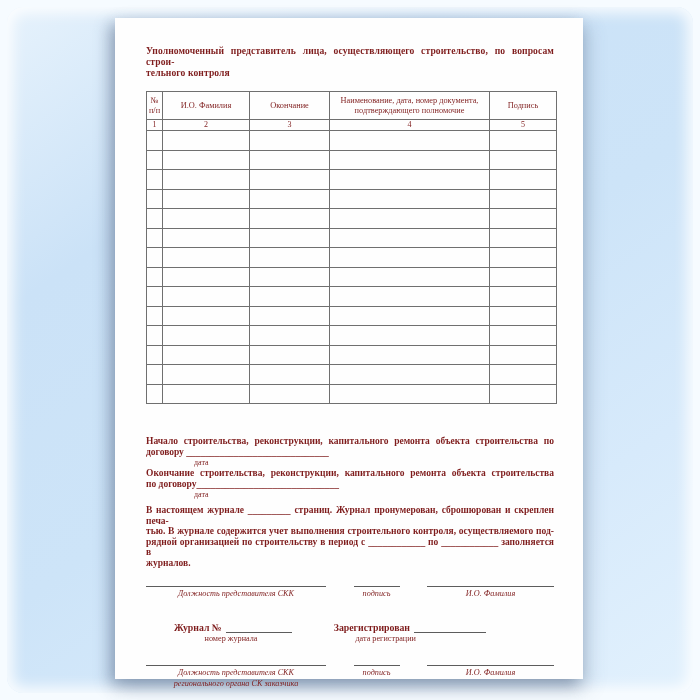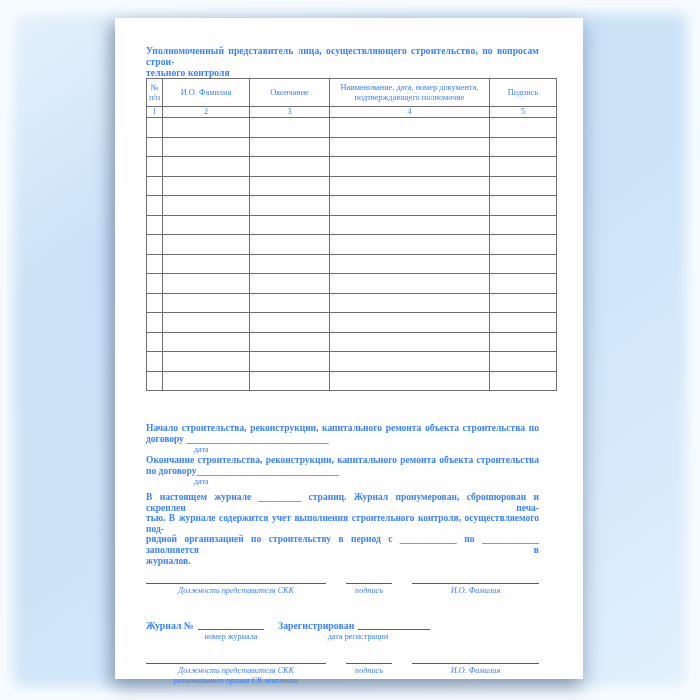--- a/index.html
+++ b/index.html
@@ -2,44 +2,44 @@
 <html><head>
 <meta charset="utf-8">
 <style>
   html,body{margin:0;padding:0;width:700px;height:700px;overflow:hidden;
     background:#f6fbff;font-family:"Liberation Serif","DejaVu Serif",serif;}
   .bg-blue{position:absolute;inset:7px;border-radius:16px;
     background:linear-gradient(145deg,#e6f2fc 0%,#cbe2f7 26%,#cde4f8 52%,#d7eafb 76%,#e2f1fd 100%);
     box-shadow:inset 0 0 14px 6px rgba(255,255,255,0.85);}
   .page{position:absolute;left:115px;top:18px;width:468px;height:661px;background:#fefefe;
     box-shadow:-6px 6px 14px rgba(80,100,130,0.45),4px 8px 18px rgba(80,100,130,0.3);
-    box-sizing:border-box;padding:27px 44px 0 31px;color:#3b82f6;}
+    box-sizing:border-box;padding:27px 29px 0 31px;color:#7f1d1d;}
   .jlines > div{text-align:justify;text-align-last:justify;}
   .jlines > div:last-child{text-align-last:left;}
   .title{font-weight:bold;font-size:9.6px;line-height:11px;letter-spacing:0.1px;}
-  table.main{border-collapse:collapse;table-layout:fixed;width:410px;height:313px;}
+  table.main{border-collapse:collapse;table-layout:fixed;width:410px;height:313px;margin-top:13px;}
   table.main th,table.main td{border:1px solid #6f6f6f;padding:0 1px;overflow:hidden;}
   table.main th{font-weight:normal;font-size:8.3px;line-height:9.6px;text-align:center;vertical-align:middle;}
   tr.hdr{height:28px;}
   tr.nums{height:11px;}
   tr.nums td{font-size:8px;line-height:8px;text-align:center;vertical-align:middle;}
   tr.blank-row{height:19px;}
   .para{font-weight:bold;font-size:9.5px;line-height:11px;margin:0;}
   .p-start{margin-top:32px;}
   .cap{font-size:8px;line-height:9px;font-weight:normal;}
   .cap-date{margin-left:48px;width:80px;margin-top:0px;margin-bottom:1px;}
   .jpar{margin-top:6px;font-weight:bold;font-size:9.5px;line-height:10.6px;}
   .sig-row{display:flex;justify-content:space-between;margin-top:17px;}
   .sig-col{box-sizing:border-box;}
   .sig-line{border-top:1px solid #5c5c5c;height:1px;}
   .sig-cap{font-style:italic;font-size:8.2px;line-height:9.5px;text-align:center;padding-top:1px;}
   .w-pos{width:180px;} .w-sign{width:46px;} .w-name{width:127px;}
   .reg-row{display:flex;margin-top:24px;align-items:flex-start;}
   .reg-group{margin-right:14px;}
-  .reg-top{display:flex;align-items:flex-start;}
+  .reg-top{display:flex;align-items:flex-end;margin-left:28px;}
   .reg-label{font-weight:bold;font-size:9.8px;line-height:11px;white-space:nowrap;}
   .hline{display:inline-block;border-bottom:1px solid #5c5c5c;height:9px;margin-left:4px;}
   .hl-journal{width:66px;} .hl-reg{width:72px;}
   .reg-cap{font-size:8.2px;text-align:center;margin-top:1px;}
   .rc1{margin-left:52px;width:66px;} .rc2{margin-left:44px;width:72px;}
   .sig2{margin-top:22px;}
 </style>
 </head>
 <body>
 

